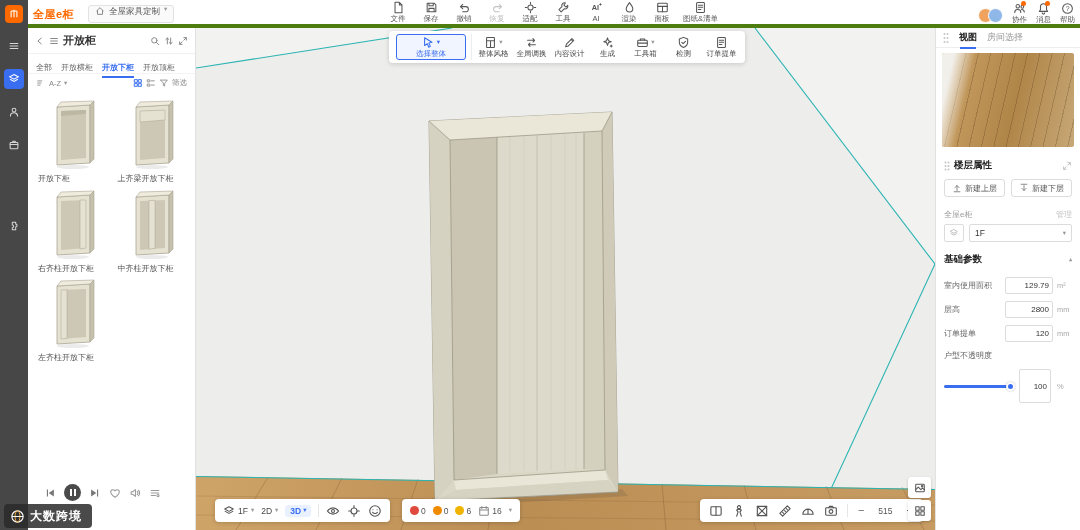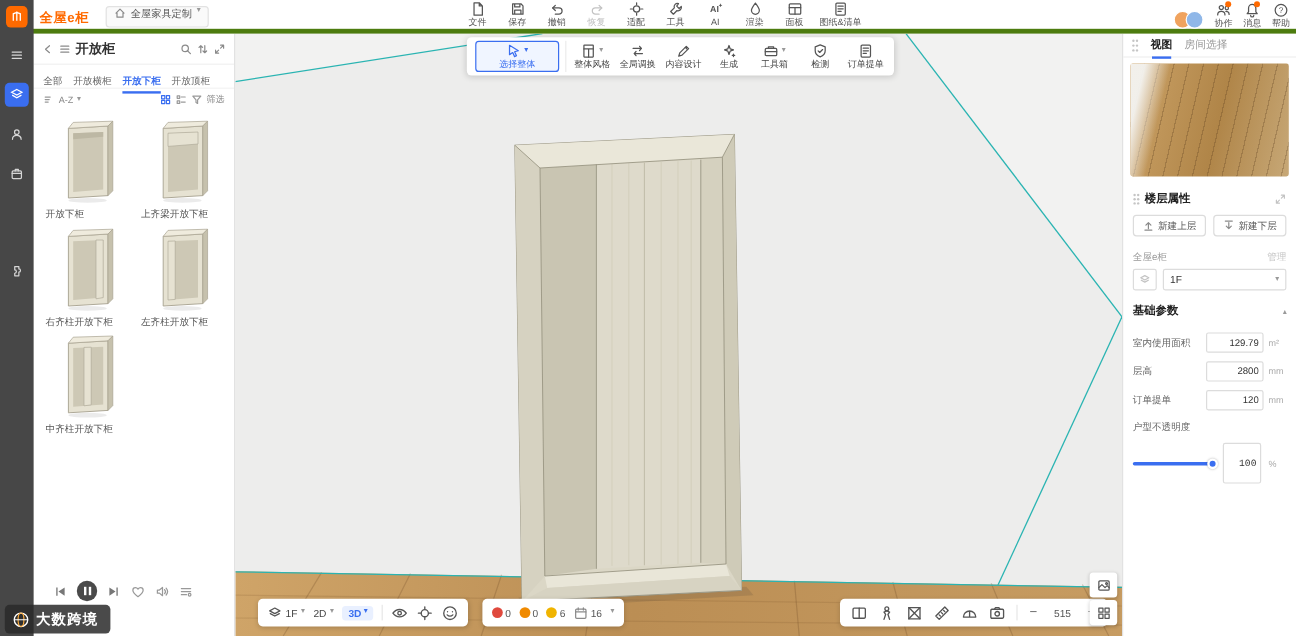--- a/index.html
+++ b/index.html
@@ -12,21 +12,21 @@
   .i{width:13px;height:13px}.i12{width:12px;height:12px}.i10{width:10px;height:10px}.i14{width:14px;height:14px}
 
   
   .top-bar{position:absolute;left:0;top:0;width:1080px;height:28px;background:#fff;border-bottom:4px solid #4d7c0f;z-index:30}
   .logo-text{position:absolute;left:33px;top:7px;font-size:11px;font-weight:bold;color:#ff6a00;letter-spacing:.5px;cursor:pointer}
   .ws-tab{position:absolute;left:88px;top:5px;height:18px;border:1px solid #e2e2e2;border-radius:3px;padding:0 6px;display:flex;align-items:flex-start;gap:4px;font-size:8.5px;color:#555;cursor:pointer;background:#fafafa}
   .main-toolbar{position:absolute;left:386px;top:1px;display:flex;gap:9px}
   .tb-item{display:flex;flex-direction:column;align-items:center;gap:1px;min-width:24px;cursor:pointer}
   .tb-item .lbl{font-size:7.5px;color:#555;white-space:nowrap;line-height:1.1}
   .tb-item.disabled .lbl{color:#c0c0c0}
-  .top-right{position:absolute;right:5px;top:2px;display:flex;align-items:flex-end;gap:9px}
+  .top-right{position:absolute;right:5px;top:2px;display:flex;align-items:center;gap:9px}
   .avatars{display:flex;margin-top:4px}
   .avatar{width:15px;height:15px;border-radius:50%;border:1px solid #fff;cursor:pointer}
   .av1{background:#f0a35e}.av2{background:#8fb7e8;margin-left:-5px}
   .tr-item{position:relative;display:flex;flex-direction:column;align-items:center;gap:1px;cursor:pointer}
   .tr-item .lbl{font-size:7.5px;color:#555;line-height:1.1}
   .ndot{position:absolute;right:1px;top:-1px;width:5px;height:5px;border-radius:50%;background:#ff6a00}
 
   
   .rail{position:absolute;left:0;top:0;width:28px;height:530px;background:#474747;z-index:40;display:flex;flex-direction:column;align-items:center;padding-top:5px;gap:13px}
   .rail-logo{width:18px;height:18px;background:#ff6a00;border-radius:4px;display:flex;align-items:center;justify-content:center;cursor:pointer}
@@ -103,21 +103,21 @@
   .mini-box{width:20px;height:18px;border:1px solid #dcdcdc;border-radius:2px;display:flex;align-items:center;justify-content:center;cursor:pointer}
   .rp-select{flex:1;height:18px;border:1px solid #dcdcdc;border-radius:2px;display:flex;align-items:center;padding:0 5px;font-size:8.5px;color:#333;cursor:pointer}
   .rp-select .caret{margin-left:auto}
   .rp-field{display:flex;align-items:center;padding:0 8px;margin-top:7px;gap:4px}
   .rp-field .fl{flex:1;color:#666;white-space:nowrap}
   .rp-input{width:48px;height:17px;border:1px solid #dcdcdc;border-radius:2px;font-size:8px;text-align:right;padding:0 3px;color:#333;background:#fff;font-family:inherit}
   .unit{width:15px;color:#aaa;font-size:7.5px}
   .slider-row{display:flex;align-items:center;gap:6px;padding:0 8px;margin-top:8px}
   .track{position:relative;flex:1;height:3px;border-radius:2px;background:#3a6ef0;cursor:pointer}
   .knob{position:absolute;right:-2px;top:-3px;width:9px;height:9px;border-radius:50%;background:#3a6ef0;border:2px solid #fff;box-shadow:0 0 2px rgba(0,0,0,.3)}
-  .op-input{width:32px;height:17px;border:1px solid #dcdcdc;border-radius:2px;font-size:8px;text-align:right;padding:16px 3px;color:#333;background:#fff;font-family:Liberation Mono, monospace}
+  .op-input{width:32px;height:17px;border:1px solid #dcdcdc;border-radius:2px;font-size:8px;text-align:right;padding:16px 3px;color:#333;background:#fff;font-family:Liberation Sans, sans-serif}
 
   
   .watermark{position:absolute;left:4px;top:504px;height:24px;background:rgba(42,42,42,.85);border-radius:4px;display:flex;align-items:center;gap:5px;padding:0 10px 0 6px;z-index:50}
   .wm-text{color:#fff;font-size:12px;font-weight:bold;letter-spacing:1px}
 </style>
 </head>
 <body>
 
 <div id="stage">
 
@@ -434,38 +434,38 @@
         </div>
         <div class="pname">右齐柱开放下柜</div>
       </div>
       <div class="product">
         <div class="thumb">
           <svg width="46" height="72" viewBox="0 0 46 72">
             <polygon points="8,8 41,6 41,64 8,66" fill="#e6e2d2" stroke="#aaa593" stroke-width="0.8"></polygon>
             <polygon points="8,8 12,3 45,2 41,6" fill="#efebdd" stroke="#aaa593" stroke-width="0.6"></polygon>
             <polygon points="41,6 45,2 45,60 41,64" fill="#c6c1ad" stroke="#aaa593" stroke-width="0.6"></polygon>
             <polygon points="12,12 37,11 37,59 12,61" fill="#cdc8b5"></polygon>
-            <polygon points="12,12 18,11.8 18,60.5 12,61" fill="#e6e2d2" stroke="#aaa593" stroke-width="0.5"></polygon>
+            <polygon points="21,11.5 27,11.3 27,59.4 21,60.2" fill="#e6e2d2" stroke="#aaa593" stroke-width="0.5"></polygon>
             <ellipse cx="24" cy="68" rx="16" ry="2" fill="rgba(0,0,0,0.08)"></ellipse>
           </svg>
         </div>
-        <div class="pname">左齐柱开放下柜</div>
+        <div class="pname">中齐柱开放下柜</div>
       </div>
       <div class="product">
         <div class="thumb">
           <svg width="46" height="72" viewBox="0 0 46 72">
             <polygon points="8,8 41,6 41,64 8,66" fill="#e6e2d2" stroke="#aaa593" stroke-width="0.8"></polygon>
             <polygon points="8,8 12,3 45,2 41,6" fill="#efebdd" stroke="#aaa593" stroke-width="0.6"></polygon>
             <polygon points="41,6 45,2 45,60 41,64" fill="#c6c1ad" stroke="#aaa593" stroke-width="0.6"></polygon>
             <polygon points="12,12 37,11 37,59 12,61" fill="#cdc8b5"></polygon>
-            <polygon points="21,11.5 27,11.3 27,59.4 21,60.2" fill="#e6e2d2" stroke="#aaa593" stroke-width="0.5"></polygon>
+            <polygon points="12,12 18,11.8 18,60.5 12,61" fill="#e6e2d2" stroke="#aaa593" stroke-width="0.5"></polygon>
             <ellipse cx="24" cy="68" rx="16" ry="2" fill="rgba(0,0,0,0.08)"></ellipse>
           </svg>
         </div>
-        <div class="pname">中齐柱开放下柜</div>
+        <div class="pname">左齐柱开放下柜</div>
       </div>
     </div>
   </div>
 
   <div class="playback">
     <span class="pb-btn">
       <svg class="i12" viewBox="0 0 14 14">
           <path d="M4 3v8" stroke="#777" stroke-width="1.3"></path>
           <path d="M11.5 3v8L5.5 7z" fill="#777"></path>
         </svg>

